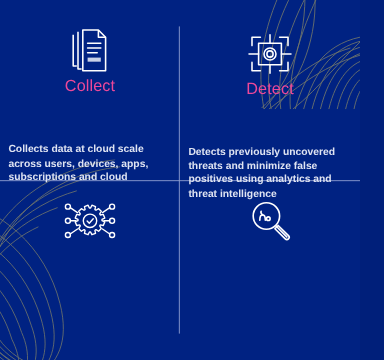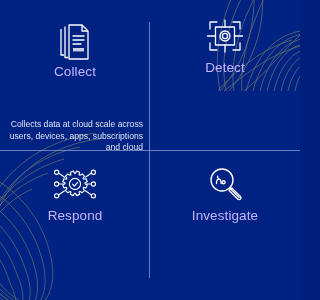--- a/index.html
+++ b/index.html
@@ -58,51 +58,51 @@
   }
   .quadrant {
     position: relative;
     display: flex;
     flex-direction: column;
     align-items: center;
     box-sizing: border-box;
     padding: 0 7px;
   }
   .q-collect   { padding-top: 24px; }
-  .q-detect    { padding-top: 16px; }
+  .q-detect    { padding-top: 28px; }
   .q-respond   { padding-top: 14px; }
   .q-investigate { padding-top: 14px; }
 
   .icon-wrap {
     width: 46px;
     height: 40px;
     display: flex;
     align-items: center;
     justify-content: center;
     margin-bottom: 4px;
   }
   .icon-wrap svg {
     display: block;
     overflow: visible;
   }
   .card-title {
-    color: #c4b5fd;
+    color: #ec4899;
     font-size: 13.5px;
     font-weight: 400;
     letter-spacing: 0.1px;
     line-height: 16px;
     text-align: center;
     margin-bottom: 2px;
   }
   .card-desc {
     color: #dfe4f2;
     font-size: 8.6px;
-    font-weight: 400;
+    font-weight: 700;
     line-height: 11.6px;
-    text-align: right;
+    text-align: left;
     max-width: 136px;
     margin-top: 37px;
   }
 </style>
 </head>
 <body>
 
 <div id="canvas">
 
   <svg class="deco" id="deco-top-right" viewBox="0 0 110 95">
@@ -183,20 +183,21 @@
             <circle cx="18" cy="17" r="5"></circle>
             <circle cx="18" cy="17" r="2.6"></circle>
             <line x1="0.5" y1="17" x2="8.5" y2="17"></line>
             <line x1="27.5" y1="17" x2="35.5" y2="17"></line>
             <line x1="18" y1="1" x2="18" y2="8"></line>
             <line x1="18" y1="26" x2="18" y2="33"></line>
           </g>
         </svg>
       </div>
       <div class="card-title">Detect</div>
+      <div class="card-desc">Detects previously uncovered threats and minimize false positives using analytics and threat intelligence</div>
     </div>
 
     <div class="quadrant q-respond">
       <div class="icon-wrap">
         <svg width="46" height="32" viewBox="0 0 46 32">
           <g fill="none" stroke="#ffffff" stroke-width="1.15" stroke-linecap="round" stroke-linejoin="round">
             <path d="M18.4,4.2 l3.0,-1.2 l1.1,2.3 a11,11 0 0 1 1.0,0 l1.1,-2.3 l3.0,1.2 l-0.5,2.5
                      a11,11 0 0 1 0.9,0.5 l2.2,-1.3 l2.2,2.2 l-1.3,2.2 a11,11 0 0 1 0.5,0.9
                      l2.5,-0.5 l1.2,3.0 l-2.3,1.1 a11,11 0 0 1 0,1.0 l2.3,1.1 l-1.2,3.0 l-2.5,-0.5
                      a11,11 0 0 1 -0.5,0.9 l1.3,2.2 l-2.2,2.2 l-2.2,-1.3 a11,11 0 0 1 -0.9,0.5
@@ -215,33 +216,31 @@
             <line x1="39.5" y1="27" x2="33.4" y2="22.8"></line>
             <circle cx="4.6" cy="4.2" r="2.1"></circle>
             <circle cx="4.6" cy="16" r="2.1"></circle>
             <circle cx="4.6" cy="27.8" r="2.1"></circle>
             <circle cx="41.4" cy="4.2" r="2.1"></circle>
             <circle cx="41.4" cy="16" r="2.1"></circle>
             <circle cx="41.4" cy="27.8" r="2.1"></circle>
           </g>
         </svg>
       </div>
-      <div class="card-title">Respond</div>
     </div>
 
     <div class="quadrant q-investigate">
       <div class="icon-wrap">
         <svg width="36" height="34" viewBox="0 0 36 34">
           <g fill="none" stroke="#ffffff" stroke-width="1.35" stroke-linecap="round" stroke-linejoin="round">
             <circle cx="15" cy="13" r="11"></circle>
             <path d="M23,21.3 L32,30.4"></path>
             <path d="M22.1,23.6 L24.8,20.9 L33.4,29.4 a1.9,1.9 0 0 1 -2.7,2.7 Z"></path>
             <path d="M9.5,16.5 c0,-2.6 0.8,-4.4 2.3,-4.4 c1.5,0 2.3,1.8 2.3,4.4"></path>
             <path d="M11.8,12.1 c-1.1,-1.0 -1.6,-2.2 -1.2,-3.0"></path>
             <circle cx="16.6" cy="15.2" r="1.5"></circle>
           </g>
         </svg>
       </div>
-      <div class="card-title">Investigate</div>
     </div>
 
   </div>
 </div>
 
 </body></html>

